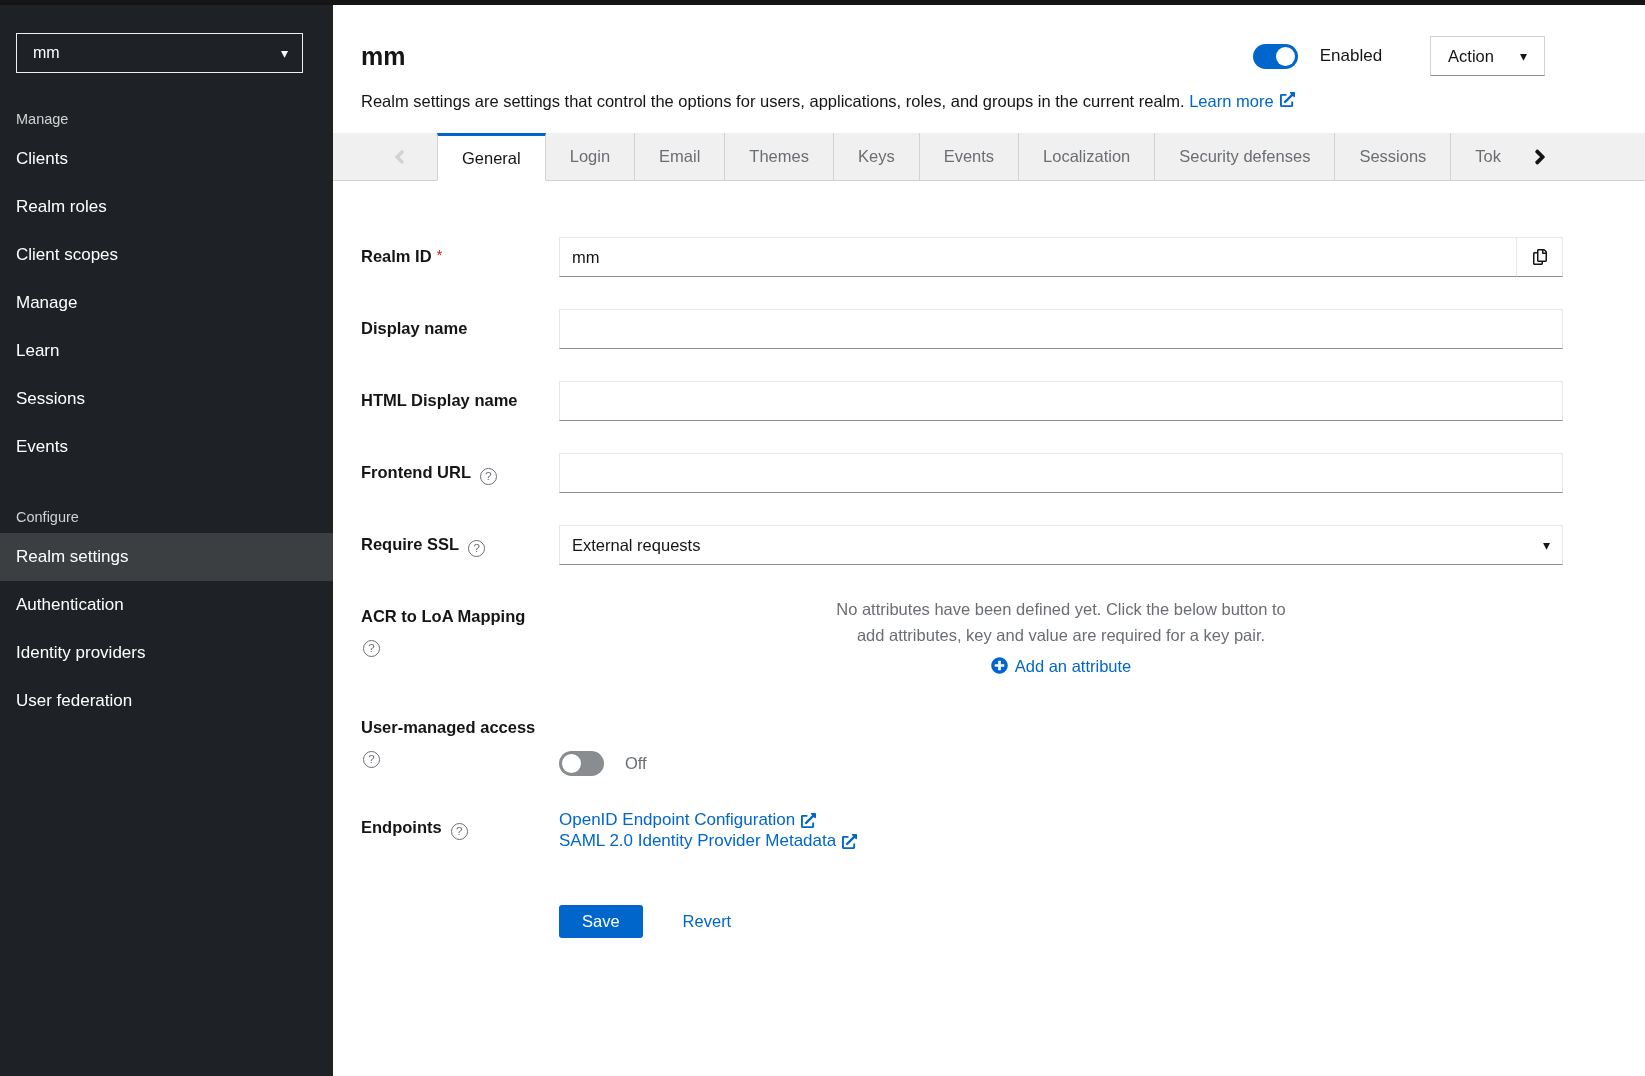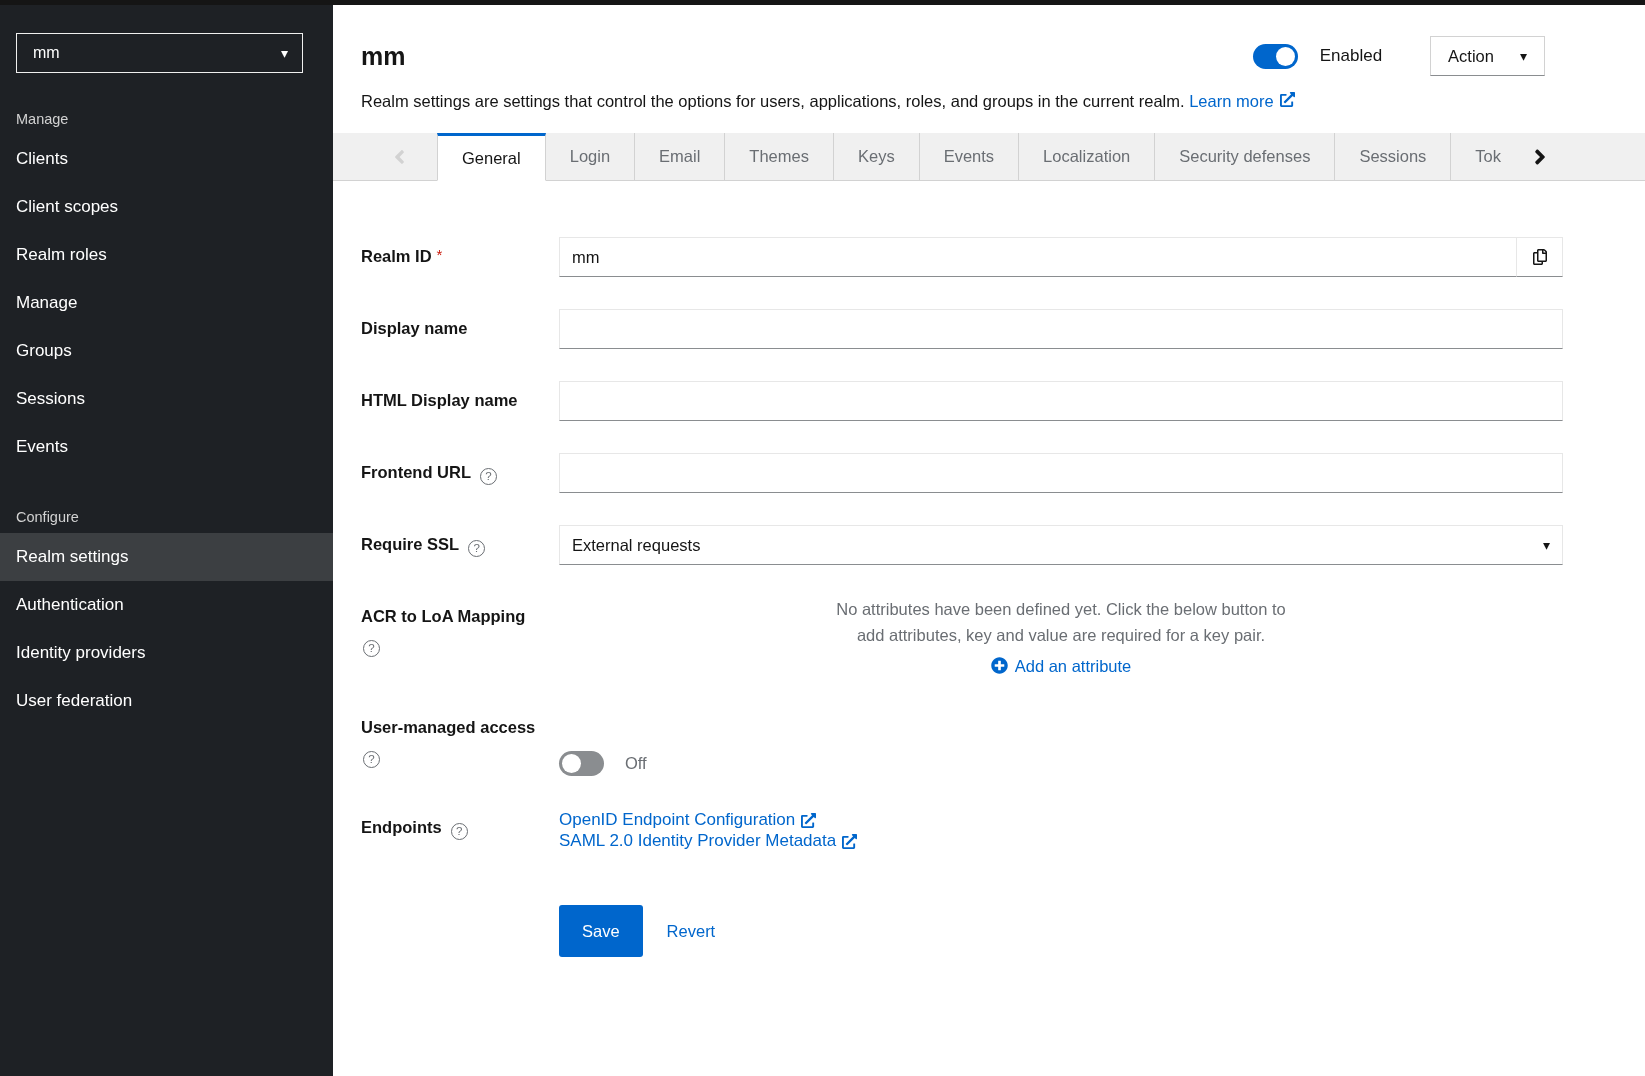--- a/index.html
+++ b/index.html
@@ -58,43 +58,43 @@
   .select-box { display:flex; align-items:center; justify-content:space-between; cursor:pointer; }
   .select-box .caret { font-size:14px; }
   .acr-field { display:flex; flex-direction:column; align-items:center; }
   .empty-text { max-width:452px; text-align:center; color:#6a6e73; font-size:16.5px; line-height:25.5px; }
   .add-attr { margin-top:9px; display:flex; gap:7px; font-size:16.5px; }
   .uma-field { display:flex; align-items:center; padding-top:4px;margin-top:39px; }
   .off-label { margin-left:21px; font-size:16.5px; color:#6a6e73; }
   .endpoints-field { display:flex; flex-direction:column; gap:1px; font-size:17px; padding-top:2px; }
   .blue-link { display:flex; align-items:center; width:max-content; }
   .actions { display:flex; align-items:center; margin-top:22px; }
-  .save-btn { height:52px; padding:0 23px; background:#0066cc; color:#fff; border:none; font-size:16.5px; font-family:inherit; border-radius:3px; cursor:pointer; }
-  .revert-link { margin-left:24px; font-size:16.5px; }
+  .save-btn { height:33px; padding:0 23px; background:#0066cc; color:#fff; border:none; font-size:16.5px; font-family:inherit; border-radius:3px; cursor:pointer; }
+  .revert-link { margin-left:40px; font-size:16.5px; }
 </style>
 </head>
 <body>
 
 <div class="top-strip"></div>
 
 <div class="app">
 
   <aside class="sidebar">
     <div class="realm-selector">
       <span>mm</span>
       <span class="caret">▾</span>
     </div>
 
     <div class="nav-section-title">Manage</div>
     <ul class="nav-list">
       <li>Clients</li>
+      <li>Realm roles</li>
       <li>Client scopes</li>
-      <li>Realm roles</li>
       <li>Manage</li>
-      <li>Groups</li>
+      <li>Learn</li>
       <li>Sessions</li>
       <li>Events</li>
     </ul>
 
     <div class="nav-section-title">Configure</div>
     <ul class="nav-list">
       <li class="active">Realm settings</li>
       <li>Authentication</li>
       <li>Identity providers</li>
       <li>User federation</li>

